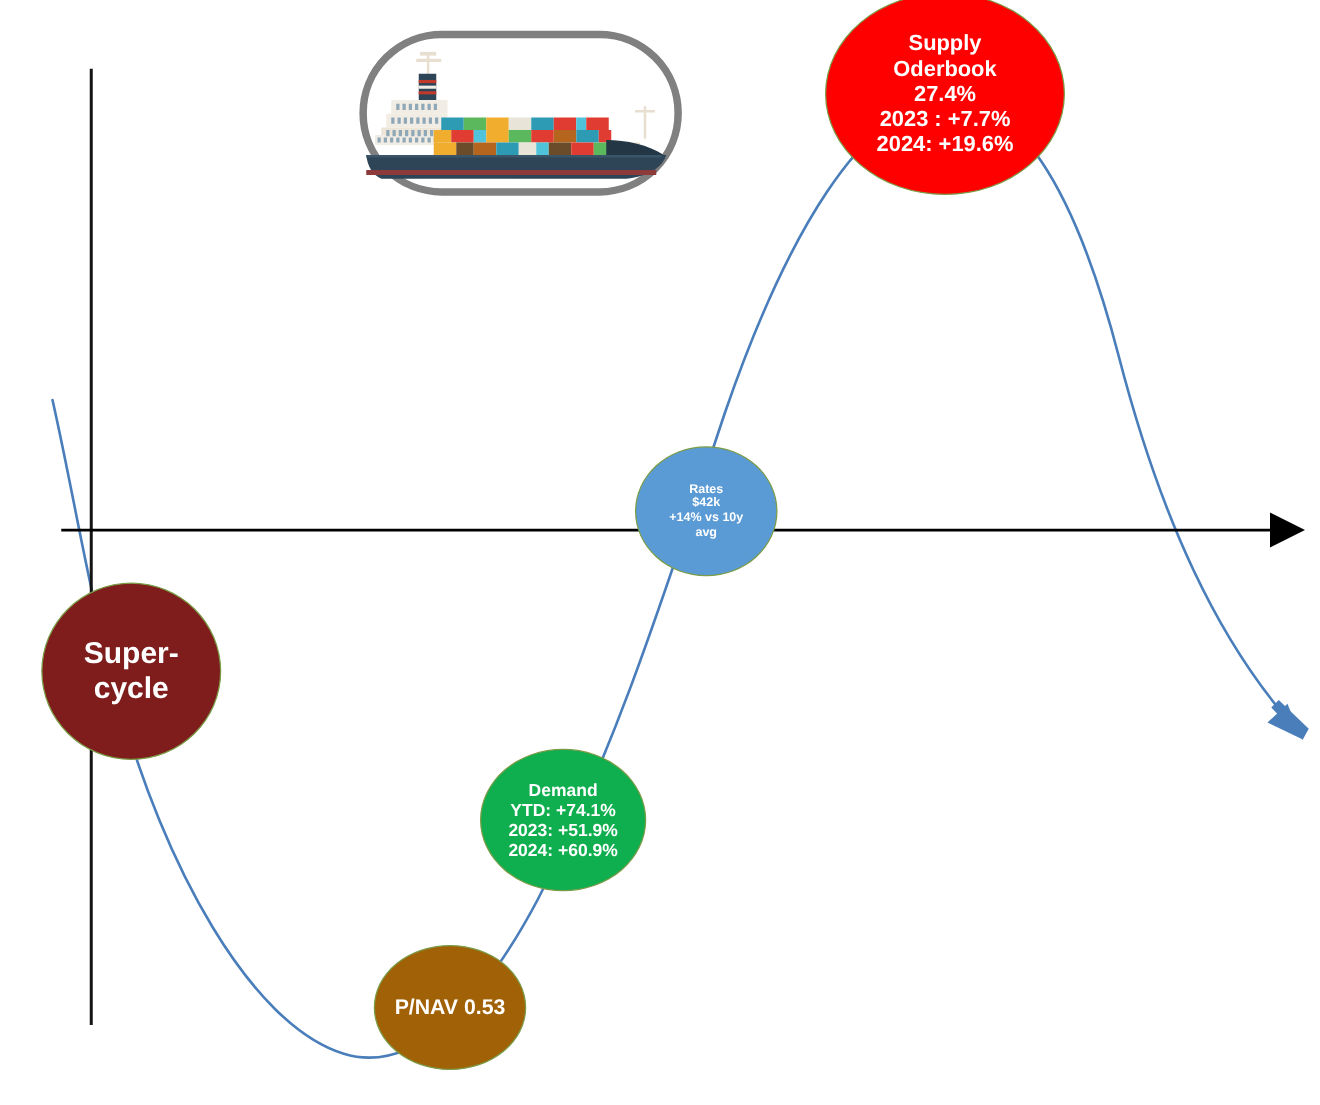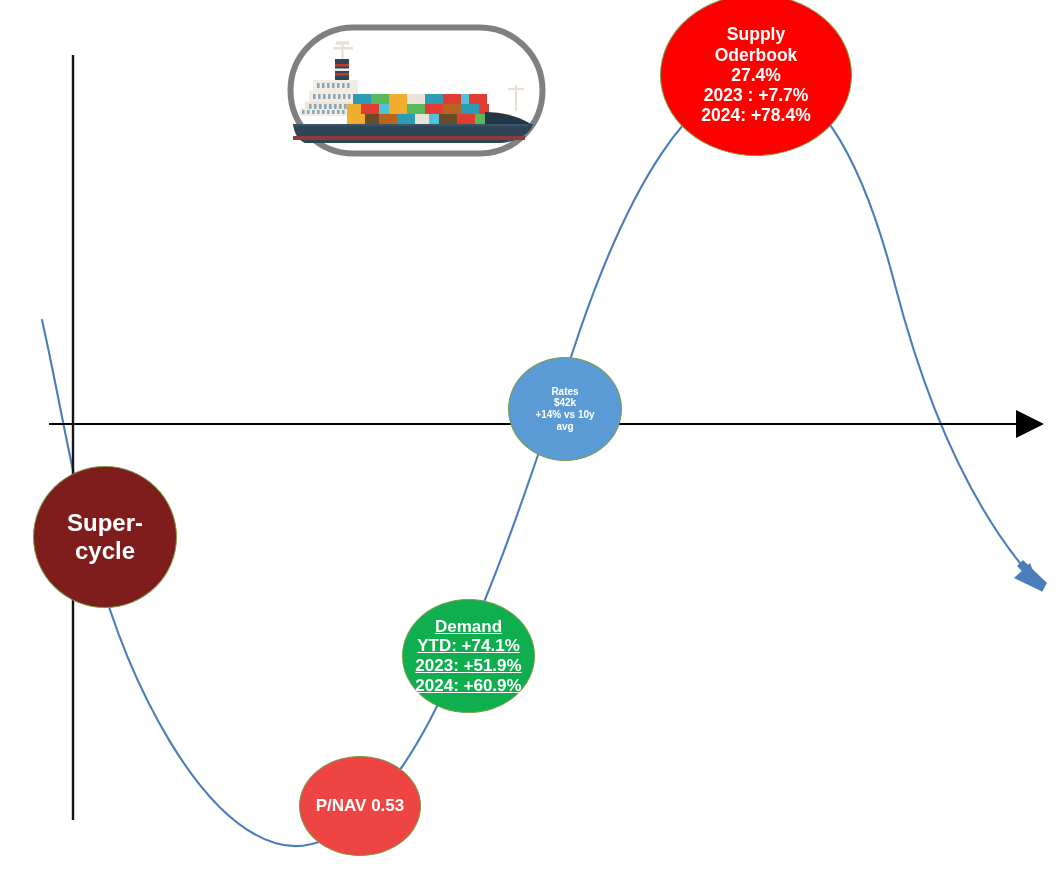--- a/index.html
+++ b/index.html
@@ -43,21 +43,21 @@
     width: 100%;
     padding: 0 4px;
     box-sizing: border-box;
   }
   .bubble .lines > div {
     white-space: nowrap;
     text-align: center;
   }
   #bubble-supply  { left: 660px; top: -6px;  width: 192px; height: 162px; font-size: 17.5px; }
   #bubble-rates   { left: 508px; top: 357px; width: 114px; height: 104px; font-size: 10px; }
-  #bubble-demand  { left: 402px; top: 599px; width: 133px; height: 114px; font-size: 17px; text-decoration: underline; }
+  #bubble-demand  { left: 384px; top: 599px; width: 133px; height: 114px; font-size: 14px; }
   #bubble-pnav    { left: 299px; top: 756px; width: 122px; height: 100px; font-size: 17px; }
   #bubble-super   { left: 33px;  top: 466px; width: 144px; height: 142px; font-size: 24px; }
   #ship-frame {
     position: absolute;
     left: 287px;
     top: 24px;
     width: 259px;
     height: 133px;
   }
 </style>
@@ -186,21 +186,21 @@
       <rect x="6" y="100" width="236" height="2" fill="#3A5568"></rect>
     </g>
   </svg>
 
   <div class="bubble" id="bubble-supply" style="background: rgb(255, 0, 0); border: 1px solid rgb(123, 156, 70);">
     <div class="lines">
       <div>Supply</div>
       <div>Oderbook</div>
       <div>27.4%</div>
       <div>2023 : +7.7%</div>
-      <div>2024: +78.4%</div>
+      <div>2024: +19.6%</div>
     </div>
   </div>
 
   <div class="bubble" id="bubble-rates" style="background: rgb(91, 155, 213); border: 1px solid rgb(123, 156, 70);">
     <div class="lines">
       <div>Rates</div>
       <div>$42k</div>
       <div>+14% vs 10y</div>
       <div>avg</div>
     </div>
@@ -208,21 +208,21 @@
 
   <div class="bubble" id="bubble-demand" style="background: rgb(15, 174, 78); border: 1px solid rgb(123, 156, 70);">
     <div class="lines">
       <div>Demand</div>
       <div>YTD: +74.1%</div>
       <div>2023: +51.9%</div>
       <div>2024: +60.9%</div>
     </div>
   </div>
 
-  <div class="bubble" id="bubble-pnav" style="background: #ef4444; border: 1px solid rgb(123, 156, 70);">
+  <div class="bubble" id="bubble-pnav" style="background: #a16207; border: 1px solid rgb(123, 156, 70);">
     <div class="lines">
       <div>P/NAV 0.53</div>
     </div>
   </div>
 
   <div class="bubble" id="bubble-super" style="background: #7f1d1d; border: 1px solid rgb(123, 156, 70);">
     <div class="lines">
       <div>Super-</div>
       <div>cycle</div>
     </div>

